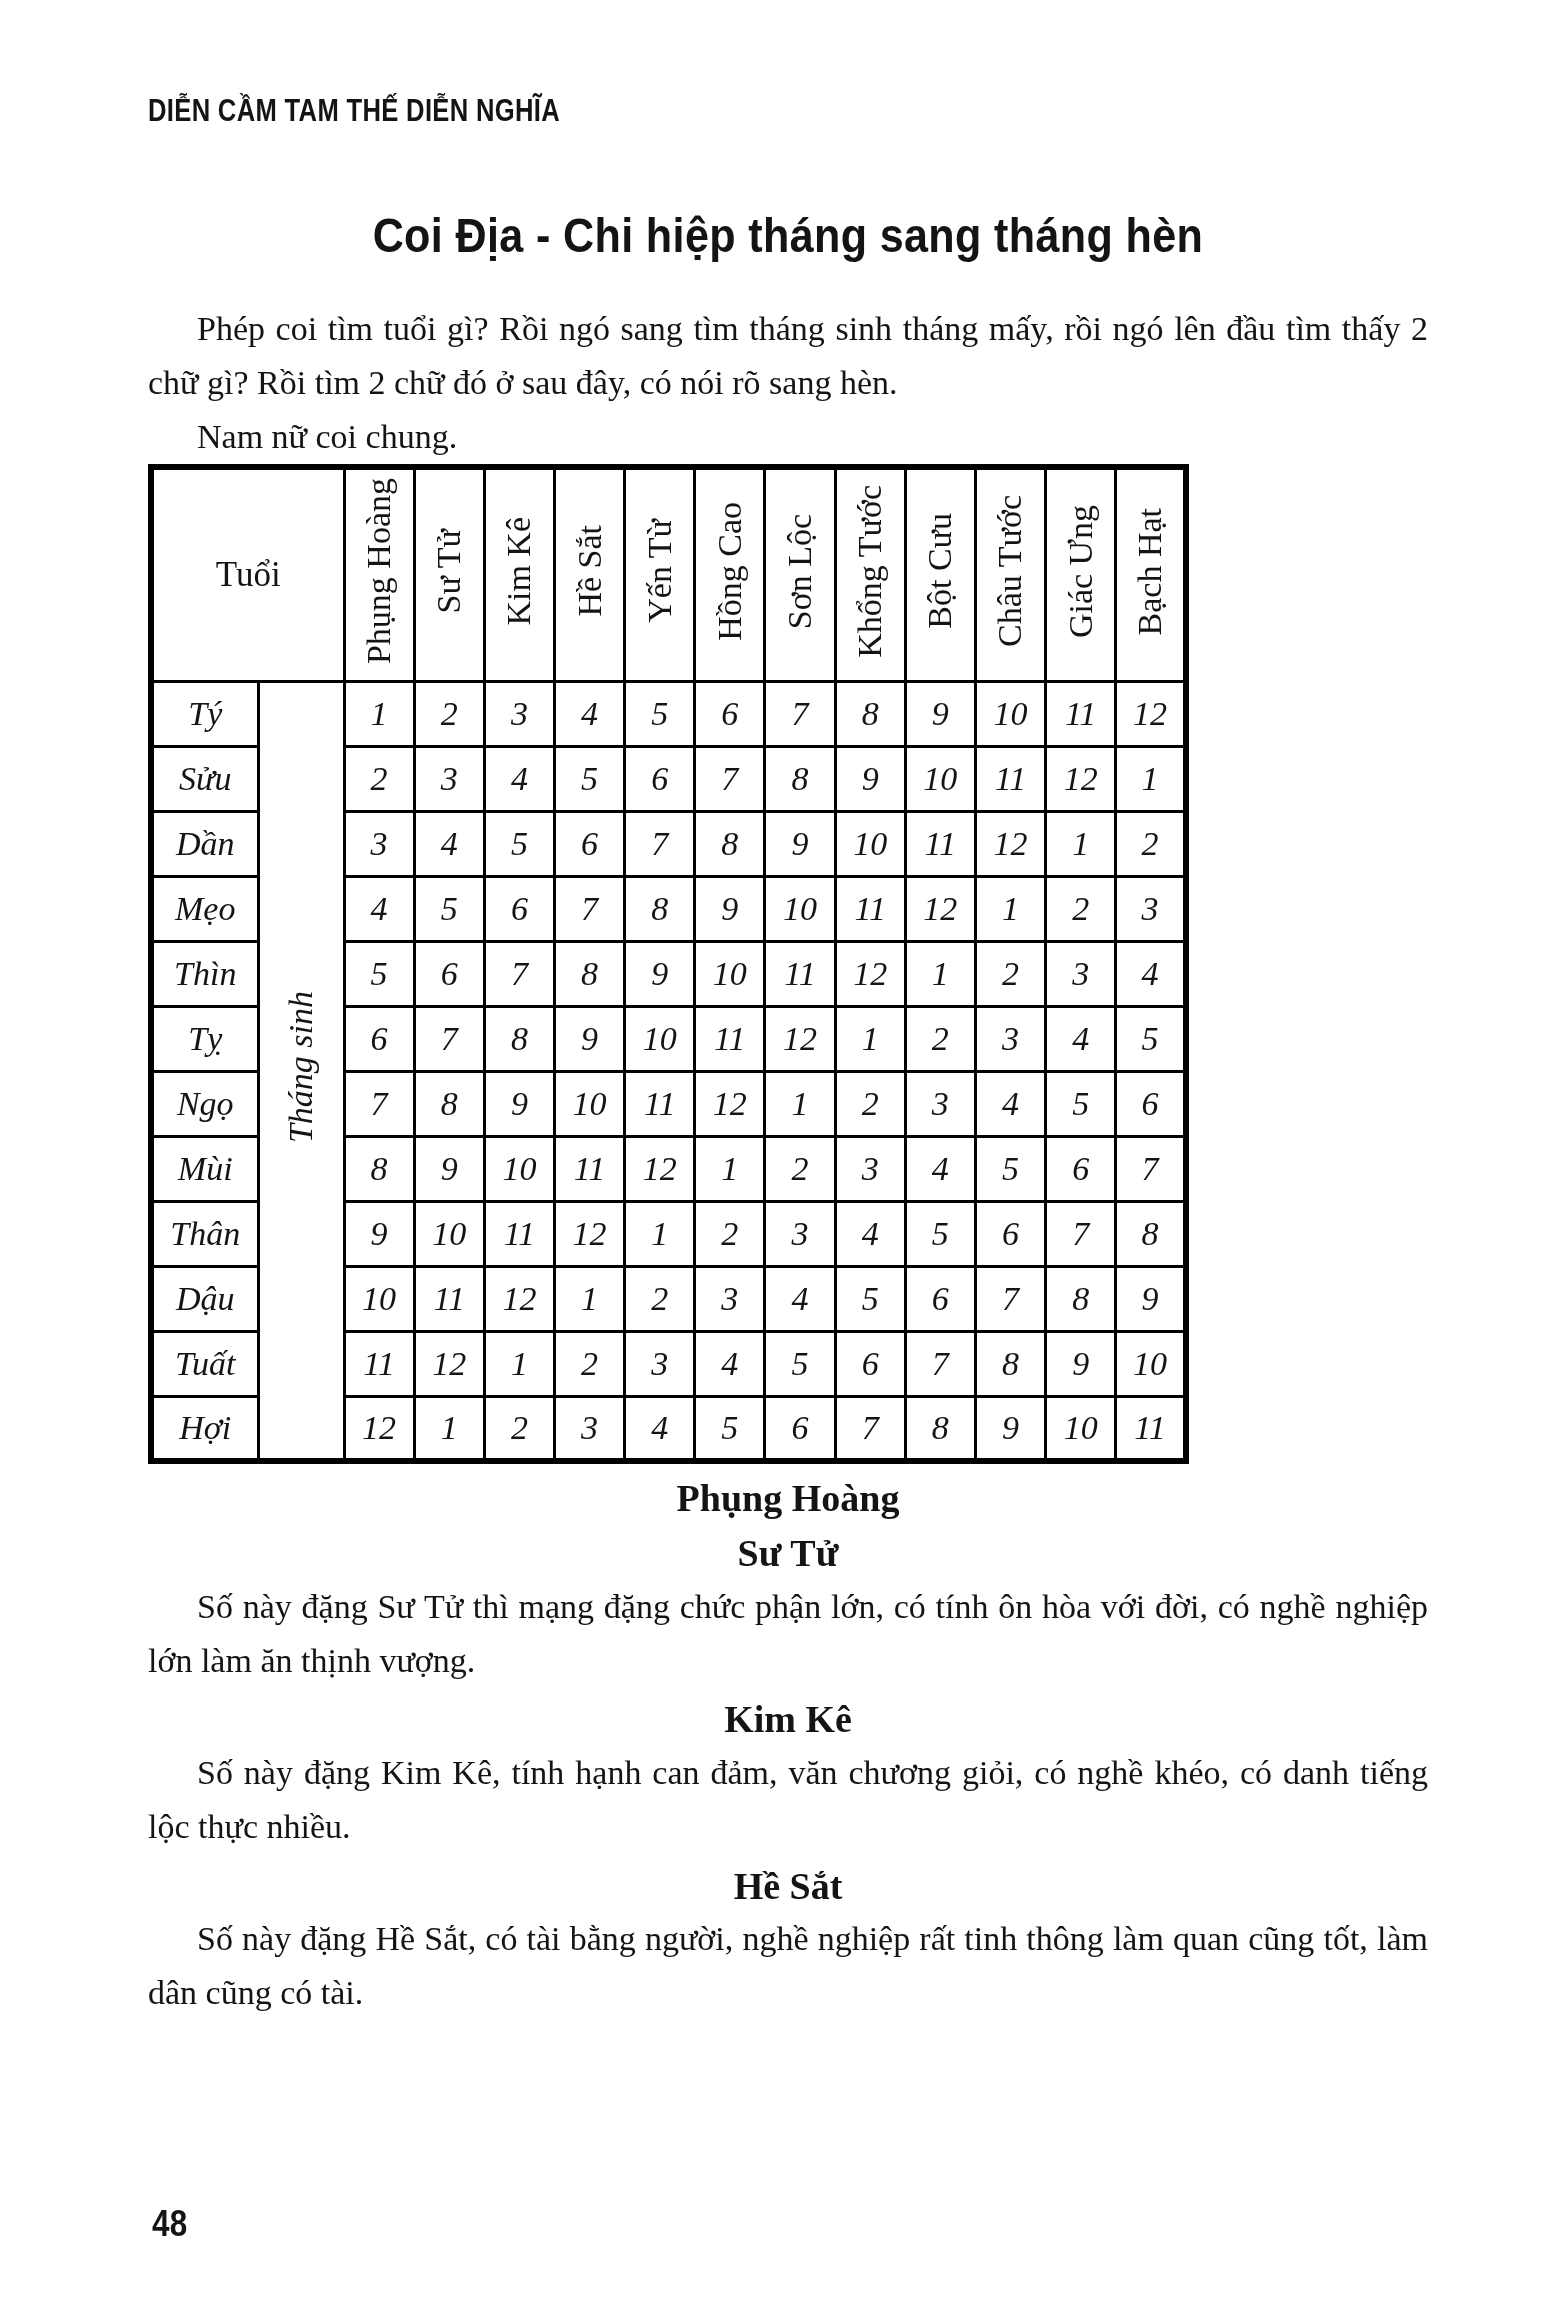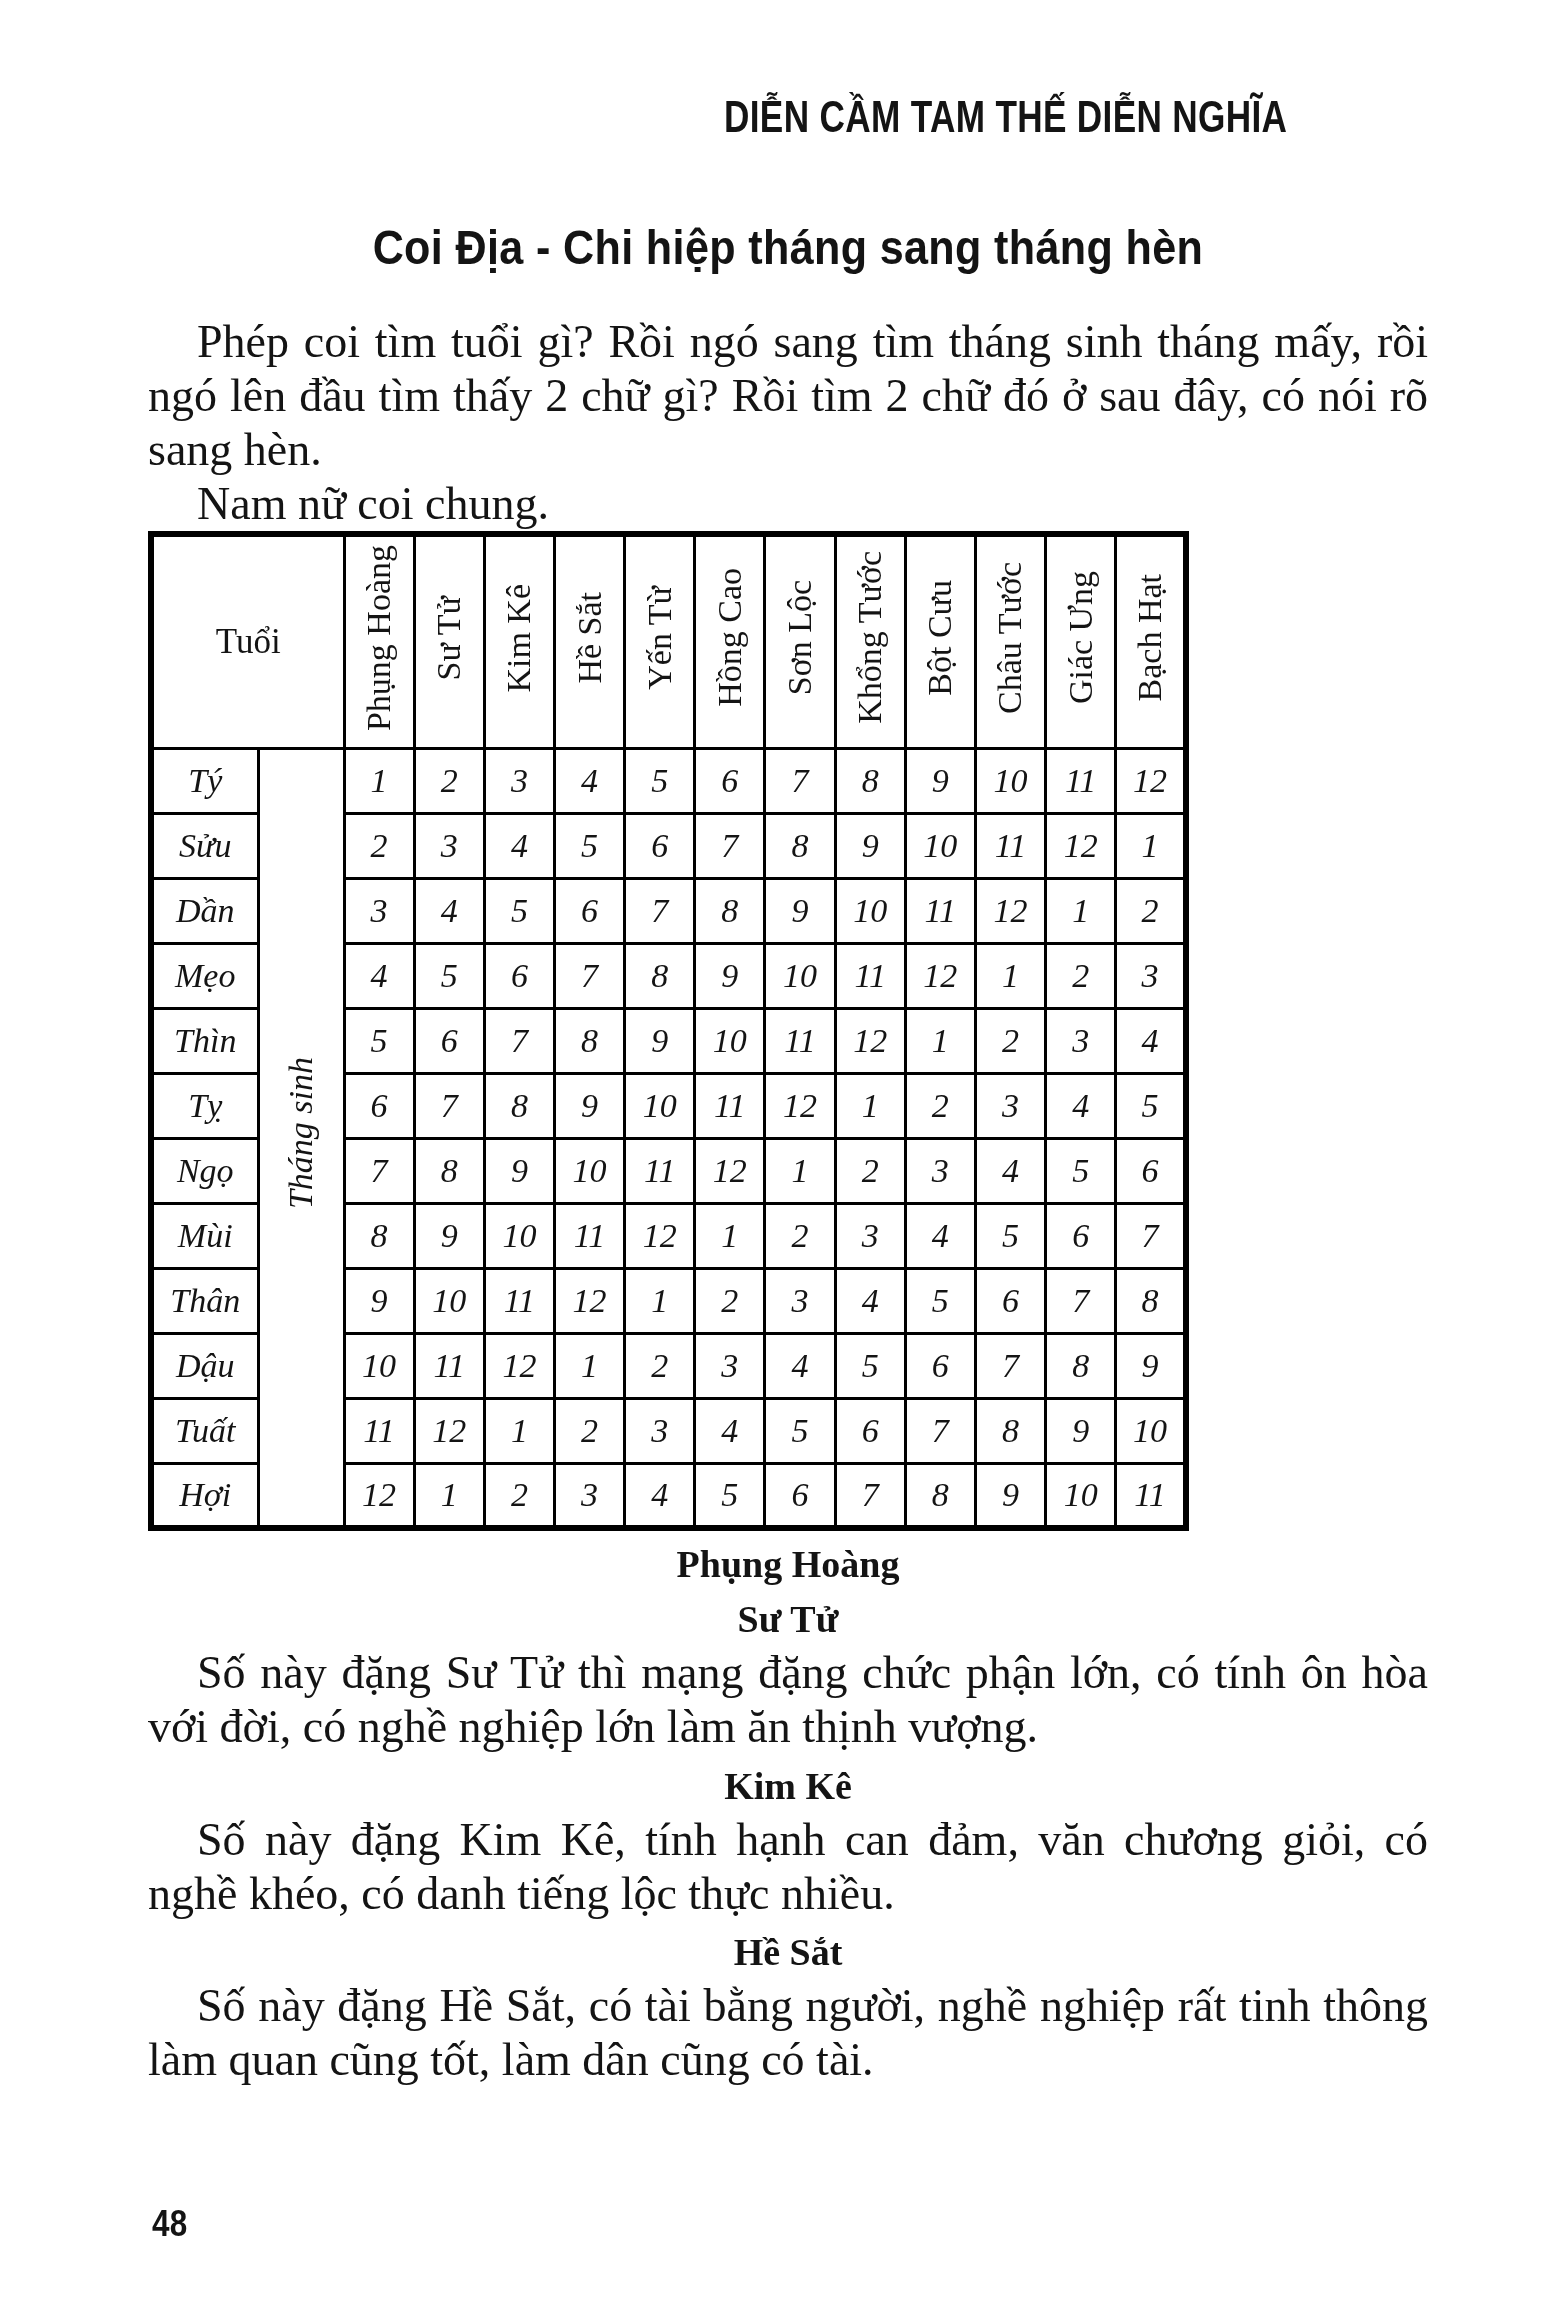--- a/index.html
+++ b/index.html
@@ -10,42 +10,41 @@
     background:#ffffff;
     color:#141414;
     font-family:"Liberation Serif", serif;
     overflow:hidden;
     box-sizing:border-box;
     padding:94px 137px 0 148px;
   }
   .running-header {
     font-family:"Liberation Sans", sans-serif;
     font-weight:700;
-    font-size:44px;
+    font-size:32px;
     line-height:1.05;
-    text-align:right;
   }
   .cond {
     display:inline-block;
     transform:scaleX(0.80);
     transform-origin:0 50%;
     white-space:nowrap;
     letter-spacing:0.4px;
   }
   .title {
     margin:81px 0 0 0;
     text-align:center;
     font-family:Liberation Sans, sans-serif;
     font-weight:700;
     font-size:49px;
     line-height:1.1;
   }
   .title .cond { transform:scaleX(0.88); transform-origin:50% 50%; }
   .body {
-    font-size:46px;
+    font-size:34px;
     line-height:54px;
     text-align:justify;
     margin:0;
   }
   .indent { text-indent:49px; }
   .first-para { margin-top:40px; }
   .table-title {
     margin:8px 0 8px 0;
     text-align:center;
     font-size:38px;

